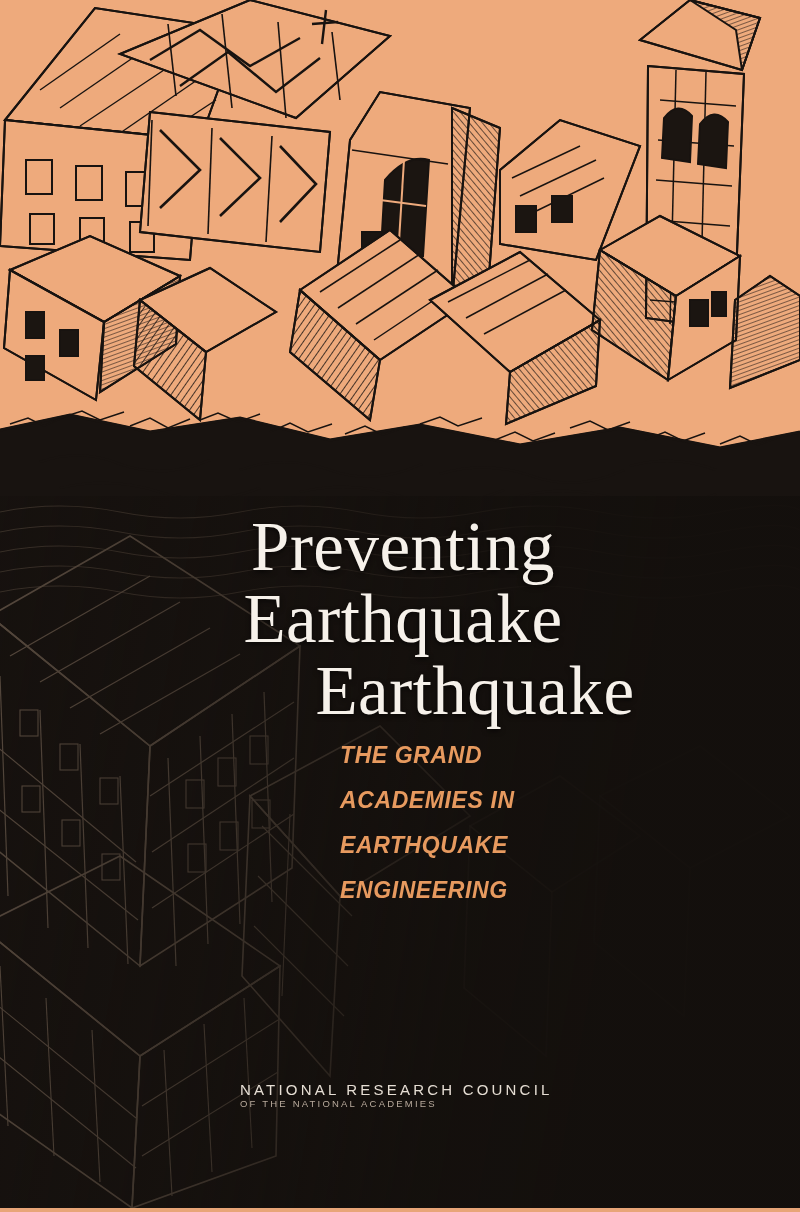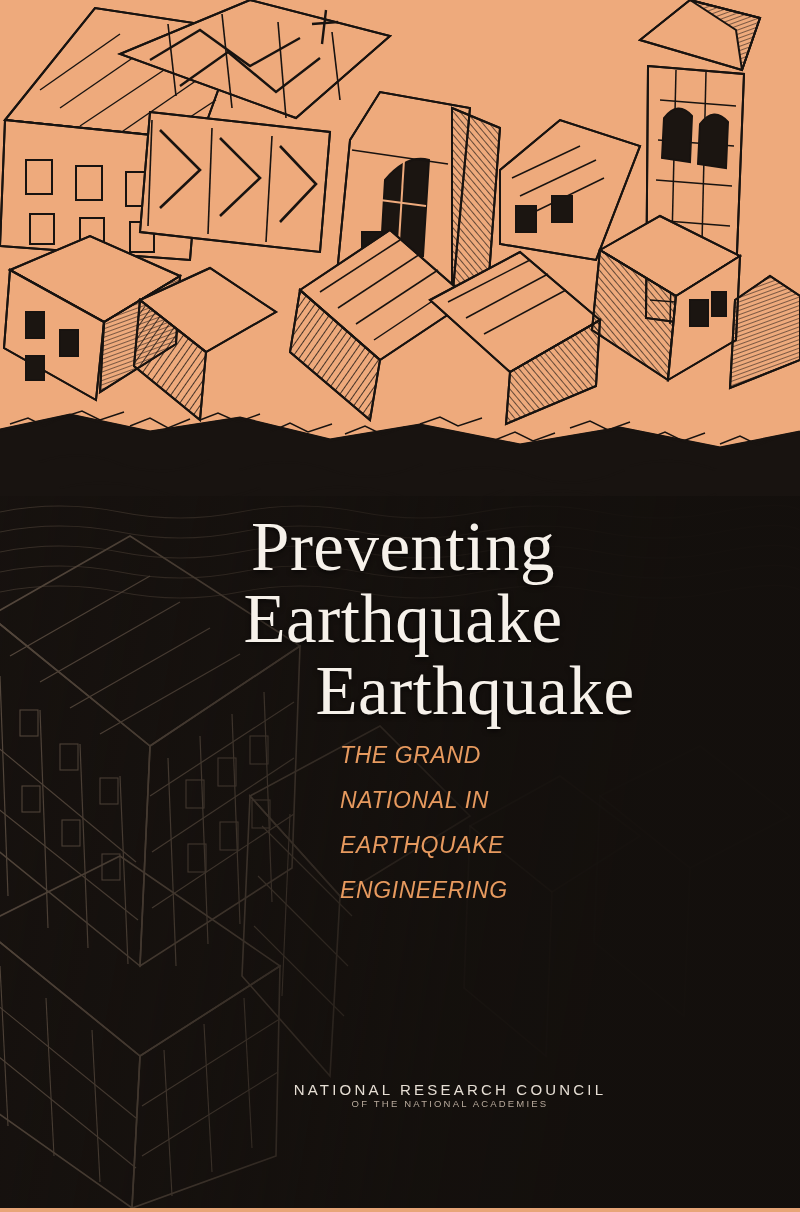--- a/index.html
+++ b/index.html
@@ -74,21 +74,21 @@
   .title .l3 { display:block; text-indent: 150px; }
 
   .subtitle {
     position: absolute;
     left: 340px;
     top: 237px;
     width: 420px;
     color: #e79a5f;
     font-family: "Liberation Sans", sans-serif;
     font-style: italic;
-    font-weight: normal;
+    font-weight: bold;
     font-size: 23px;
     line-height: 1.95;
     letter-spacing: 0.6px;
   }
   .subtitle span { display: block; }
 
   .series {
     position: absolute;
     left: 340px;
     top: 440px;
@@ -100,21 +100,20 @@
     line-height: 1.75;
     letter-spacing: 0.2px;
   }
   .series span { display: block; }
 
   .publisher {
     position: absolute;
     left: 240px;
     top: 585px;
     width: 420px;
-    text-align: center;
   }
   .publisher .pub-main {
     color: #e6ded4;
     font-family: "Liberation Sans", sans-serif;
     font-size: 15px;
     letter-spacing: 3.2px;
     display: block;
   }
   .publisher .pub-sub {
     color: #b8aa9c;
@@ -419,21 +418,21 @@
     <div class="text-wrap">
 
       <div class="title">
         <span class="l1">Preventing</span>
         <span class="l2">Earthquake</span>
         <span class="l3">Earthquake</span>
       </div>
 
       <div class="subtitle">
         <span>THE GRAND</span>
-        <span>NATIONAL IN</span>
+        <span>ACADEMIES IN</span>
         <span>EARTHQUAKE</span>
         <span>ENGINEERING</span>
       </div>
 
 
       <div class="publisher">
         <span class="pub-main">NATIONAL RESEARCH COUNCIL</span>
         <span class="pub-sub">OF THE NATIONAL ACADEMIES</span>
       </div>
 

